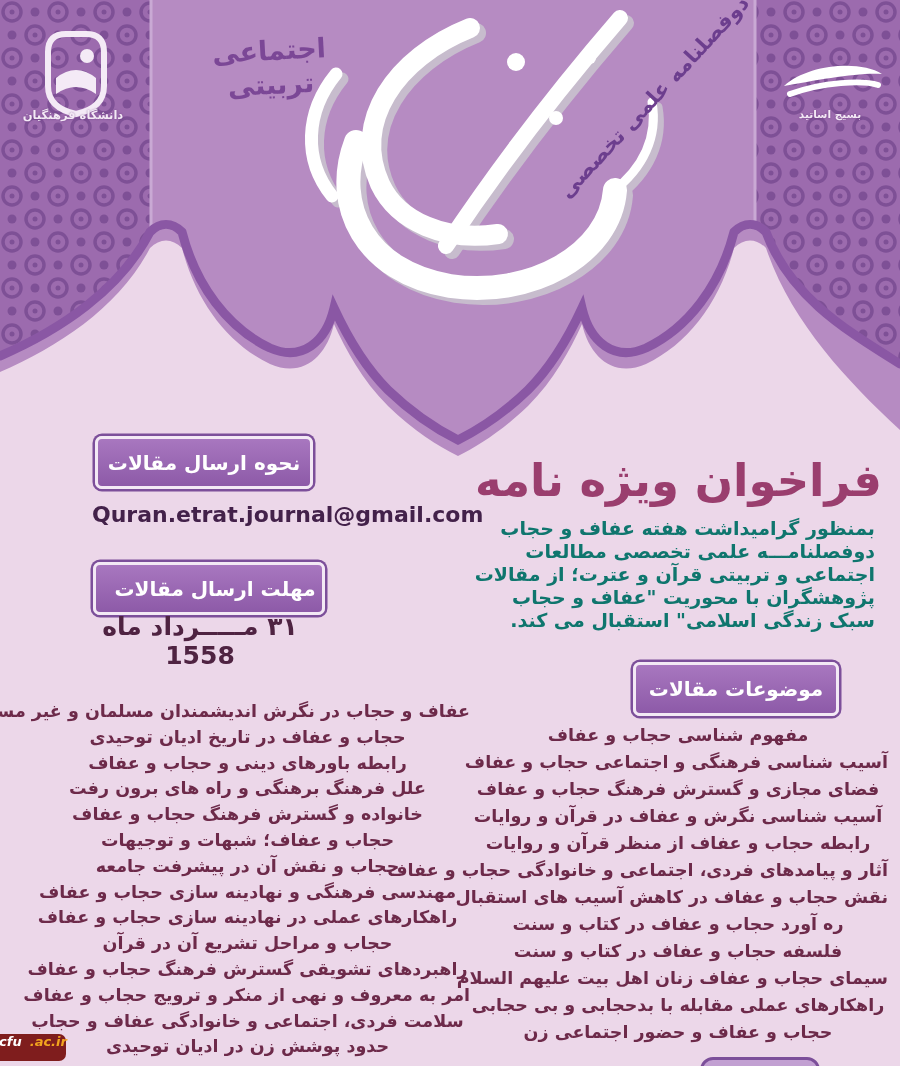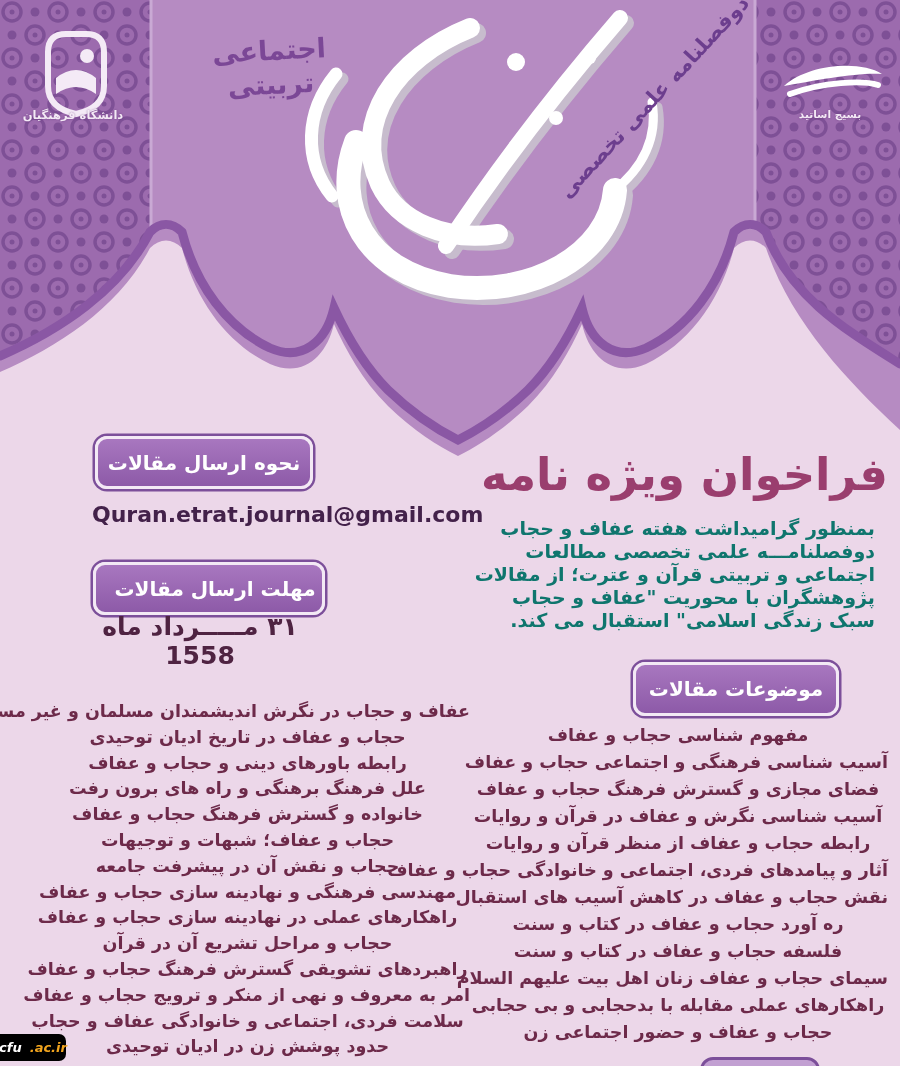--- a/index.html
+++ b/index.html
@@ -7,21 +7,21 @@
     position:relative;width:900px;height:1066px;margin:0 auto;
     background:#ecd7e9;overflow:hidden;
     font-family:"DejaVu Sans",sans-serif;
   }
   .abs{position:absolute;}
   
   .pill{
     position:absolute;display:flex;align-items:center;justify-content:center;
     background:linear-gradient(180deg,#a877bf 0%,#8d5aa8 100%);
     border:3px solid #f3e9f5;box-shadow:0 0 0 2.5px #7c4f9a;
-    border-radius:12px;color:#ffffff;font-weight:bold;font-size:20px;
+    border-radius:7px;color:#ffffff;font-weight:bold;font-size:20px;
     direction:rtl;
   }
   
   .email-row{
     position:absolute;left:84px;top:495px;width:380px;height:38px;
     display:flex;align-items:center;gap:8px;direction:ltr;
   }
   .email-text{font-size:22px;font-weight:bold;color:#43214a;letter-spacing:0px;}
   .date-line{
     position:absolute;left:88px;top:612px;width:224px;text-align:center;
@@ -56,22 +56,22 @@
   
   .logo-caption{
     position:absolute;text-align:center;color:#f4eaf6;font-weight:bold;
     text-shadow:0 0 2px rgba(90,40,110,.6);
   }
   .cap-left{left:8px;top:108px;width:130px;font-size:11.5px;}
   .cap-right{left:778px;top:108px;width:104px;font-size:10.5px;}
   
   .watermark{
     position:absolute;left:0;top:1034px;width:66px;height:27px;
-    background:#000000;border-radius:0 7px 7px 0;
-    display:flex;align-items:center;justify-content:center;
+    background:#7f1d1d;border-radius:0 7px 7px 0;
+    display:flex;align-items:flex-start;justify-content:center;
     font-size:13px;font-weight:bold;font-style:italic;direction:ltr;gap:8px;
   }
   .wm-prefix{color:#ffffff;}
   .wm-suffix{color:#f2a51e;}
   
   .partial-pill{
     position:absolute;left:700px;top:1057px;width:114px;height:30px;
     background:#c2a0d2;border:3px solid #7c4f9a;border-radius:13px;
   }
 </style>
@@ -182,21 +182,21 @@
       <text x="18" y="12" font-size="8" fill="#ecd7e9" text-anchor="middle" font-family="DejaVu Sans, sans-serif">@</text>
     </svg>
     <span class="email-text">Quran.etrat.journal@gmail.com</span>
   </div>
 
   <div class="pill" style="left:93px;top:562px;width:214px;height:47px;padding-left:12px;">
     <span>مهلت ارسال مقالات</span>
   </div>
   <div class="date-line">۳۱ مـــــرداد ماه 1558</div>
 
-  <h1 class="call-title" style="margin:0;">فراخوان ویژه نامه</h1>
+  <h1 class="call-title" style="margin:6px;">فراخوان ویژه نامه</h1>
   <div class="call-body">
     <div>بمنظور گرامیداشت هفته عفاف و حجاب</div>
     <div>دوفصلنامـــه علمی تخصصی مطالعات</div>
     <div>اجتماعی و تربیتی قرآن و عترت؛ از مقالات</div>
     <div>پژوهشگران با محوریت "عفاف و حجاب</div>
     <div>سبک زندگی اسلامی" استقبال می کند.</div>
   </div>
 
   <div class="pill" style="left:633px;top:662px;width:200px;height:48px;">
     <span>موضوعات مقالات</span>

